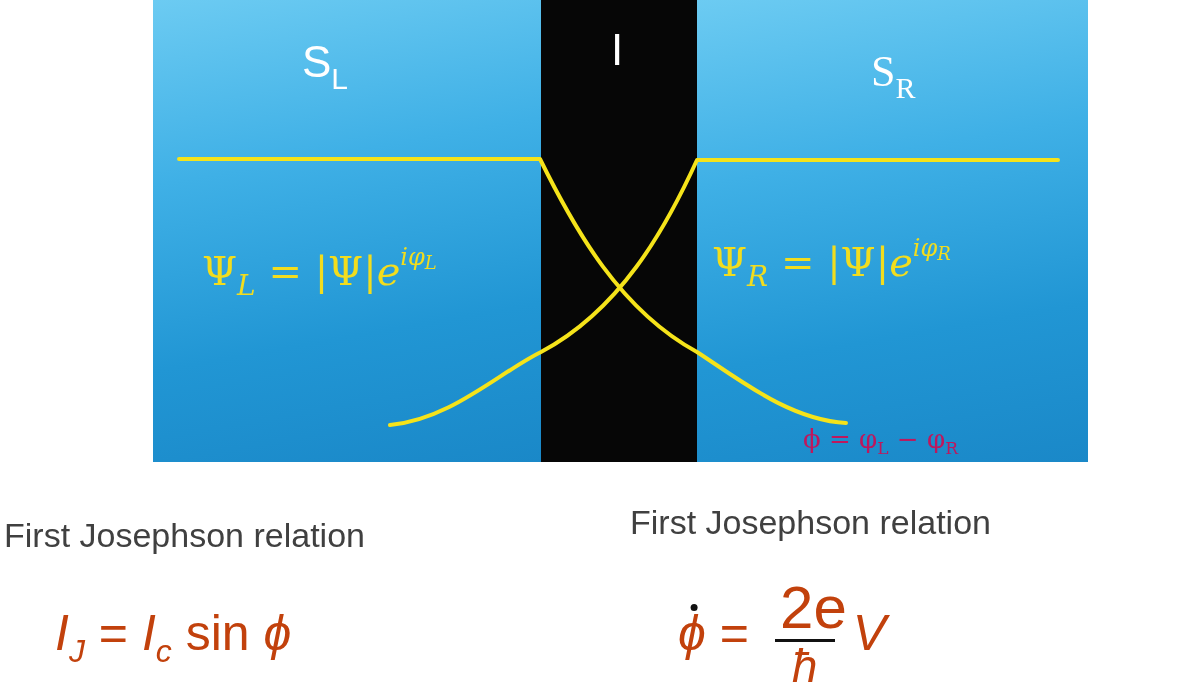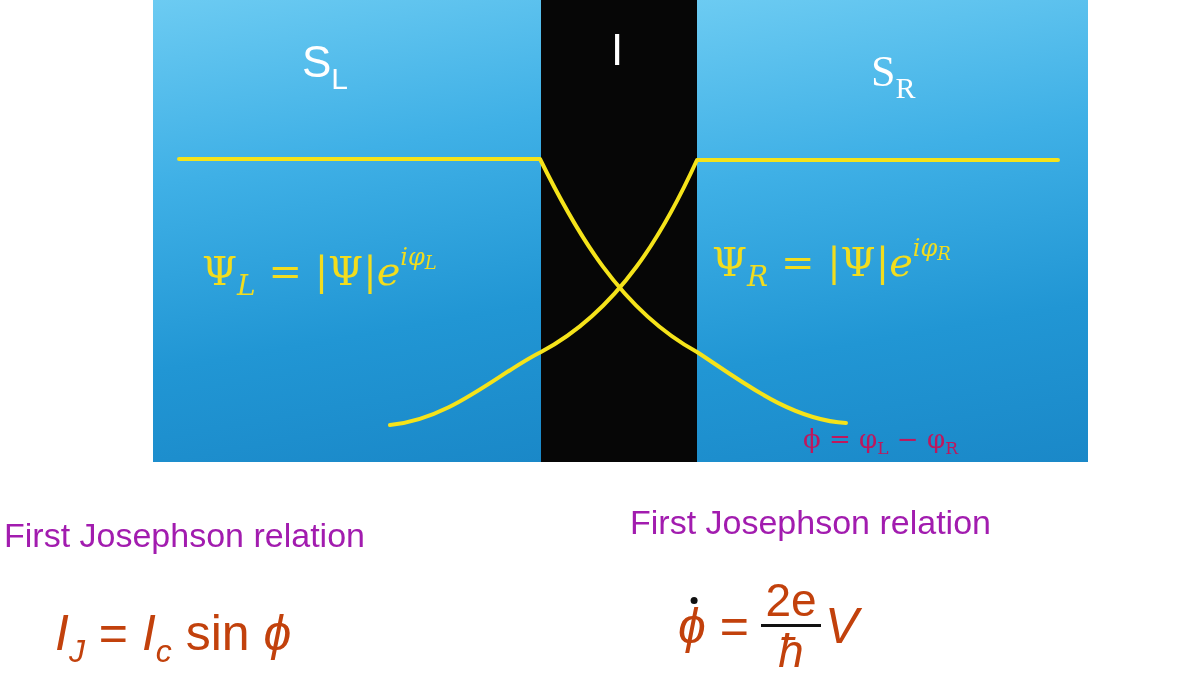--- a/index.html
+++ b/index.html
@@ -16,30 +16,30 @@
   .wave-eq { position: absolute; color: #f2dd1e; font-family: "DejaVu Serif", serif; font-size: 40px; line-height: 1; white-space: nowrap; }
   .wave-eq i { font-style: italic; }
   .wave-eq sub { font-size: 28px; font-style: italic; vertical-align: -10px; }
   .wave-eq sup { font-size: 24px; font-style: italic; vertical-align: 20px; }
   .wave-eq sup sub { font-size: 18px; vertical-align: -4px; }
   .eq-left { left: 170px; top: 245px; margin-left: 32px; }
   .eq-right { left: 712px; top: 236px; }
   .phase-eq { position: absolute; left: 803px; top: 424px; color: #be185d; font-family: "DejaVu Serif", serif; font-size: 26px; white-space: nowrap; }
   .phase-eq sub { font-size: 17px; vertical-align: -6px; }
   svg.curves { position: absolute; left: 0; top: 0; width: 1200px; height: 694px; pointer-events: none; }
-  .caption { position: absolute; color: #a21caf; font-family: "Liberation Sans", sans-serif; font-size: 34px; white-space: nowrap; }
+  .caption { position: absolute; color: #404040; font-family: "Liberation Sans", sans-serif; font-size: 34px; white-space: nowrap; }
   .caption-first { left: 4px; top: 516px; }
   .caption-second { left: 630px; top: 503px; }
   .relation { position: absolute; color: #c2410c; font-family: Liberation Sans, sans-serif; font-size: 50px; white-space: nowrap; line-height: 1; }
   .relation i { font-style: italic; }
   .relation sub { font-size: 32px; font-style: italic; vertical-align: -12px; }
   .rel-first { left: 55px; top: 608px; }
   .rel-second { left: 678px; top: 576px; display: flex; align-items: center; }
   .frac { display: inline-flex; flex-direction: column; align-items: center; margin: 0 4px 0 12px; }
-  .frac .num { font-size: 46px; line-height: 1.05; padding: 0 2px; }
+  .frac .num { font-size: 60px; line-height: 1.05; padding: 0 2px; margin-left: 17px; }
   .frac .bar { width: 60px; height: 3px; background: #111; }
   .frac .den { font-size: 46px; font-style: italic; line-height: 1.05; }
   .phidot { position: relative; display: inline-block; font-style: italic; }
   .phidot::before { content: ""; position: absolute; left: 50%; top: -4px; width: 7px; height: 7px; border-radius: 50%; background: #111; transform: translateX(-20%); }
 </style>
 </head>
 <body>
 
 <div class="panel panel-left"></div>
 <div class="panel panel-barrier"></div>

